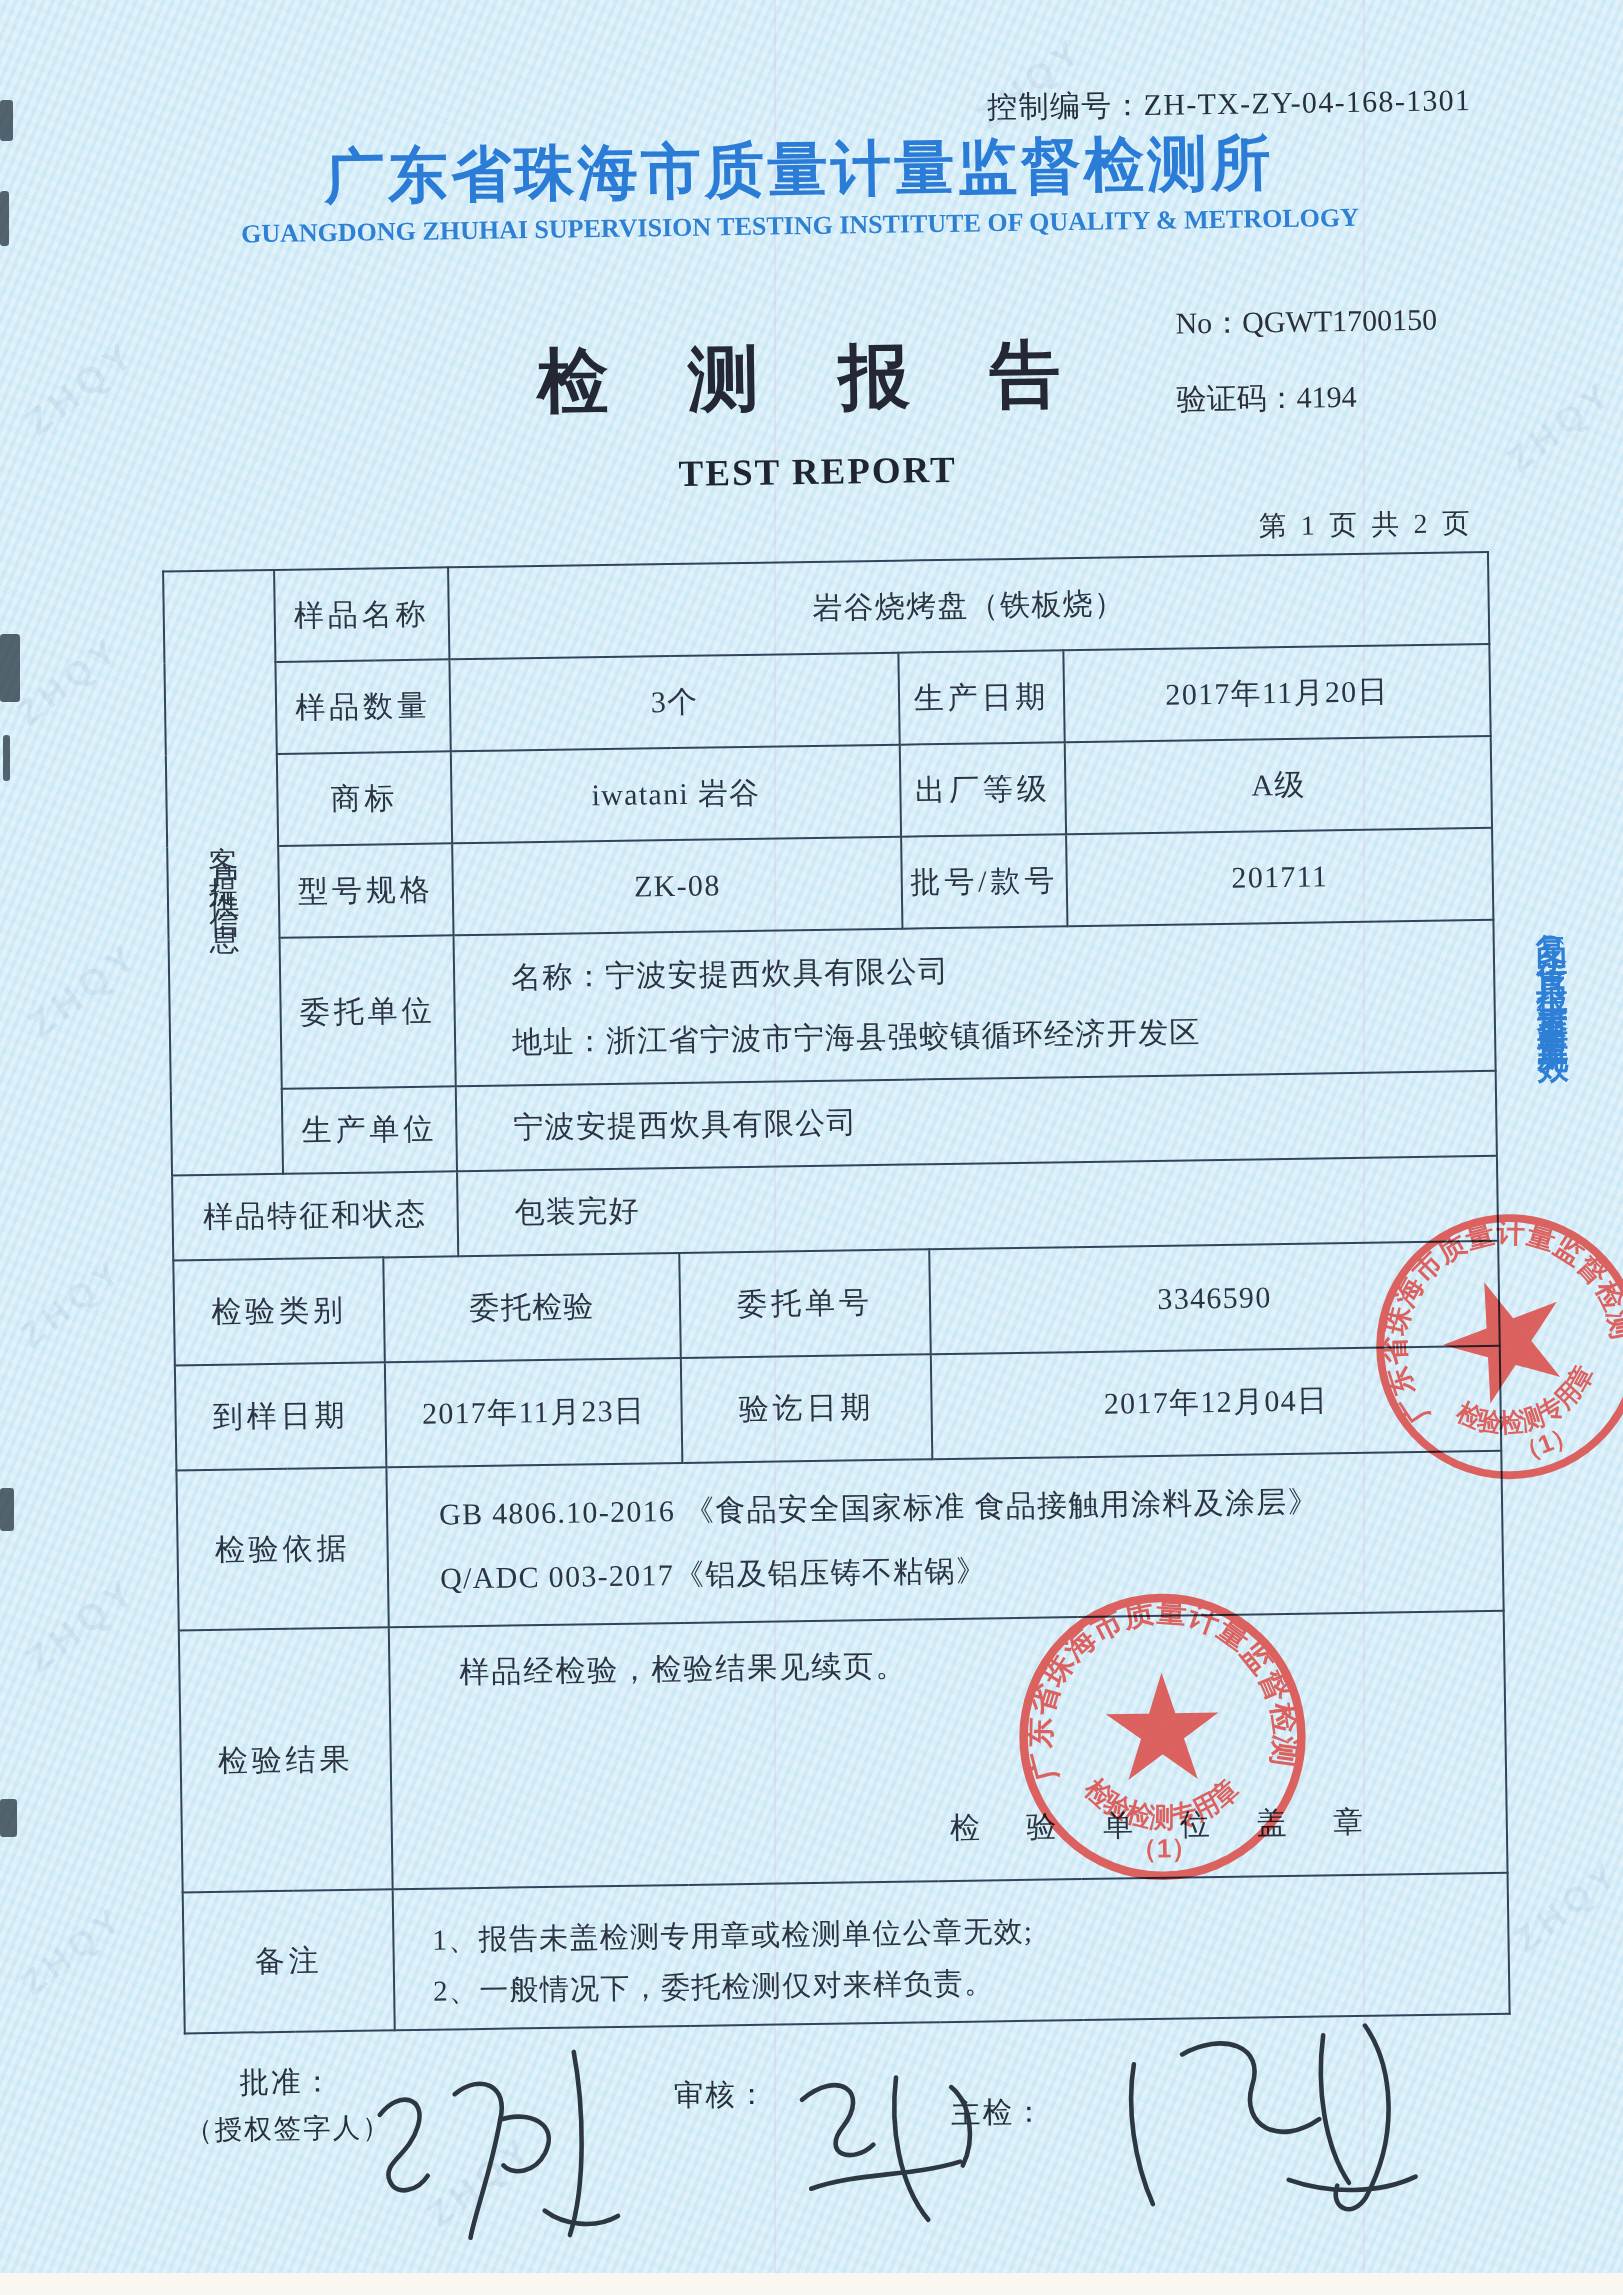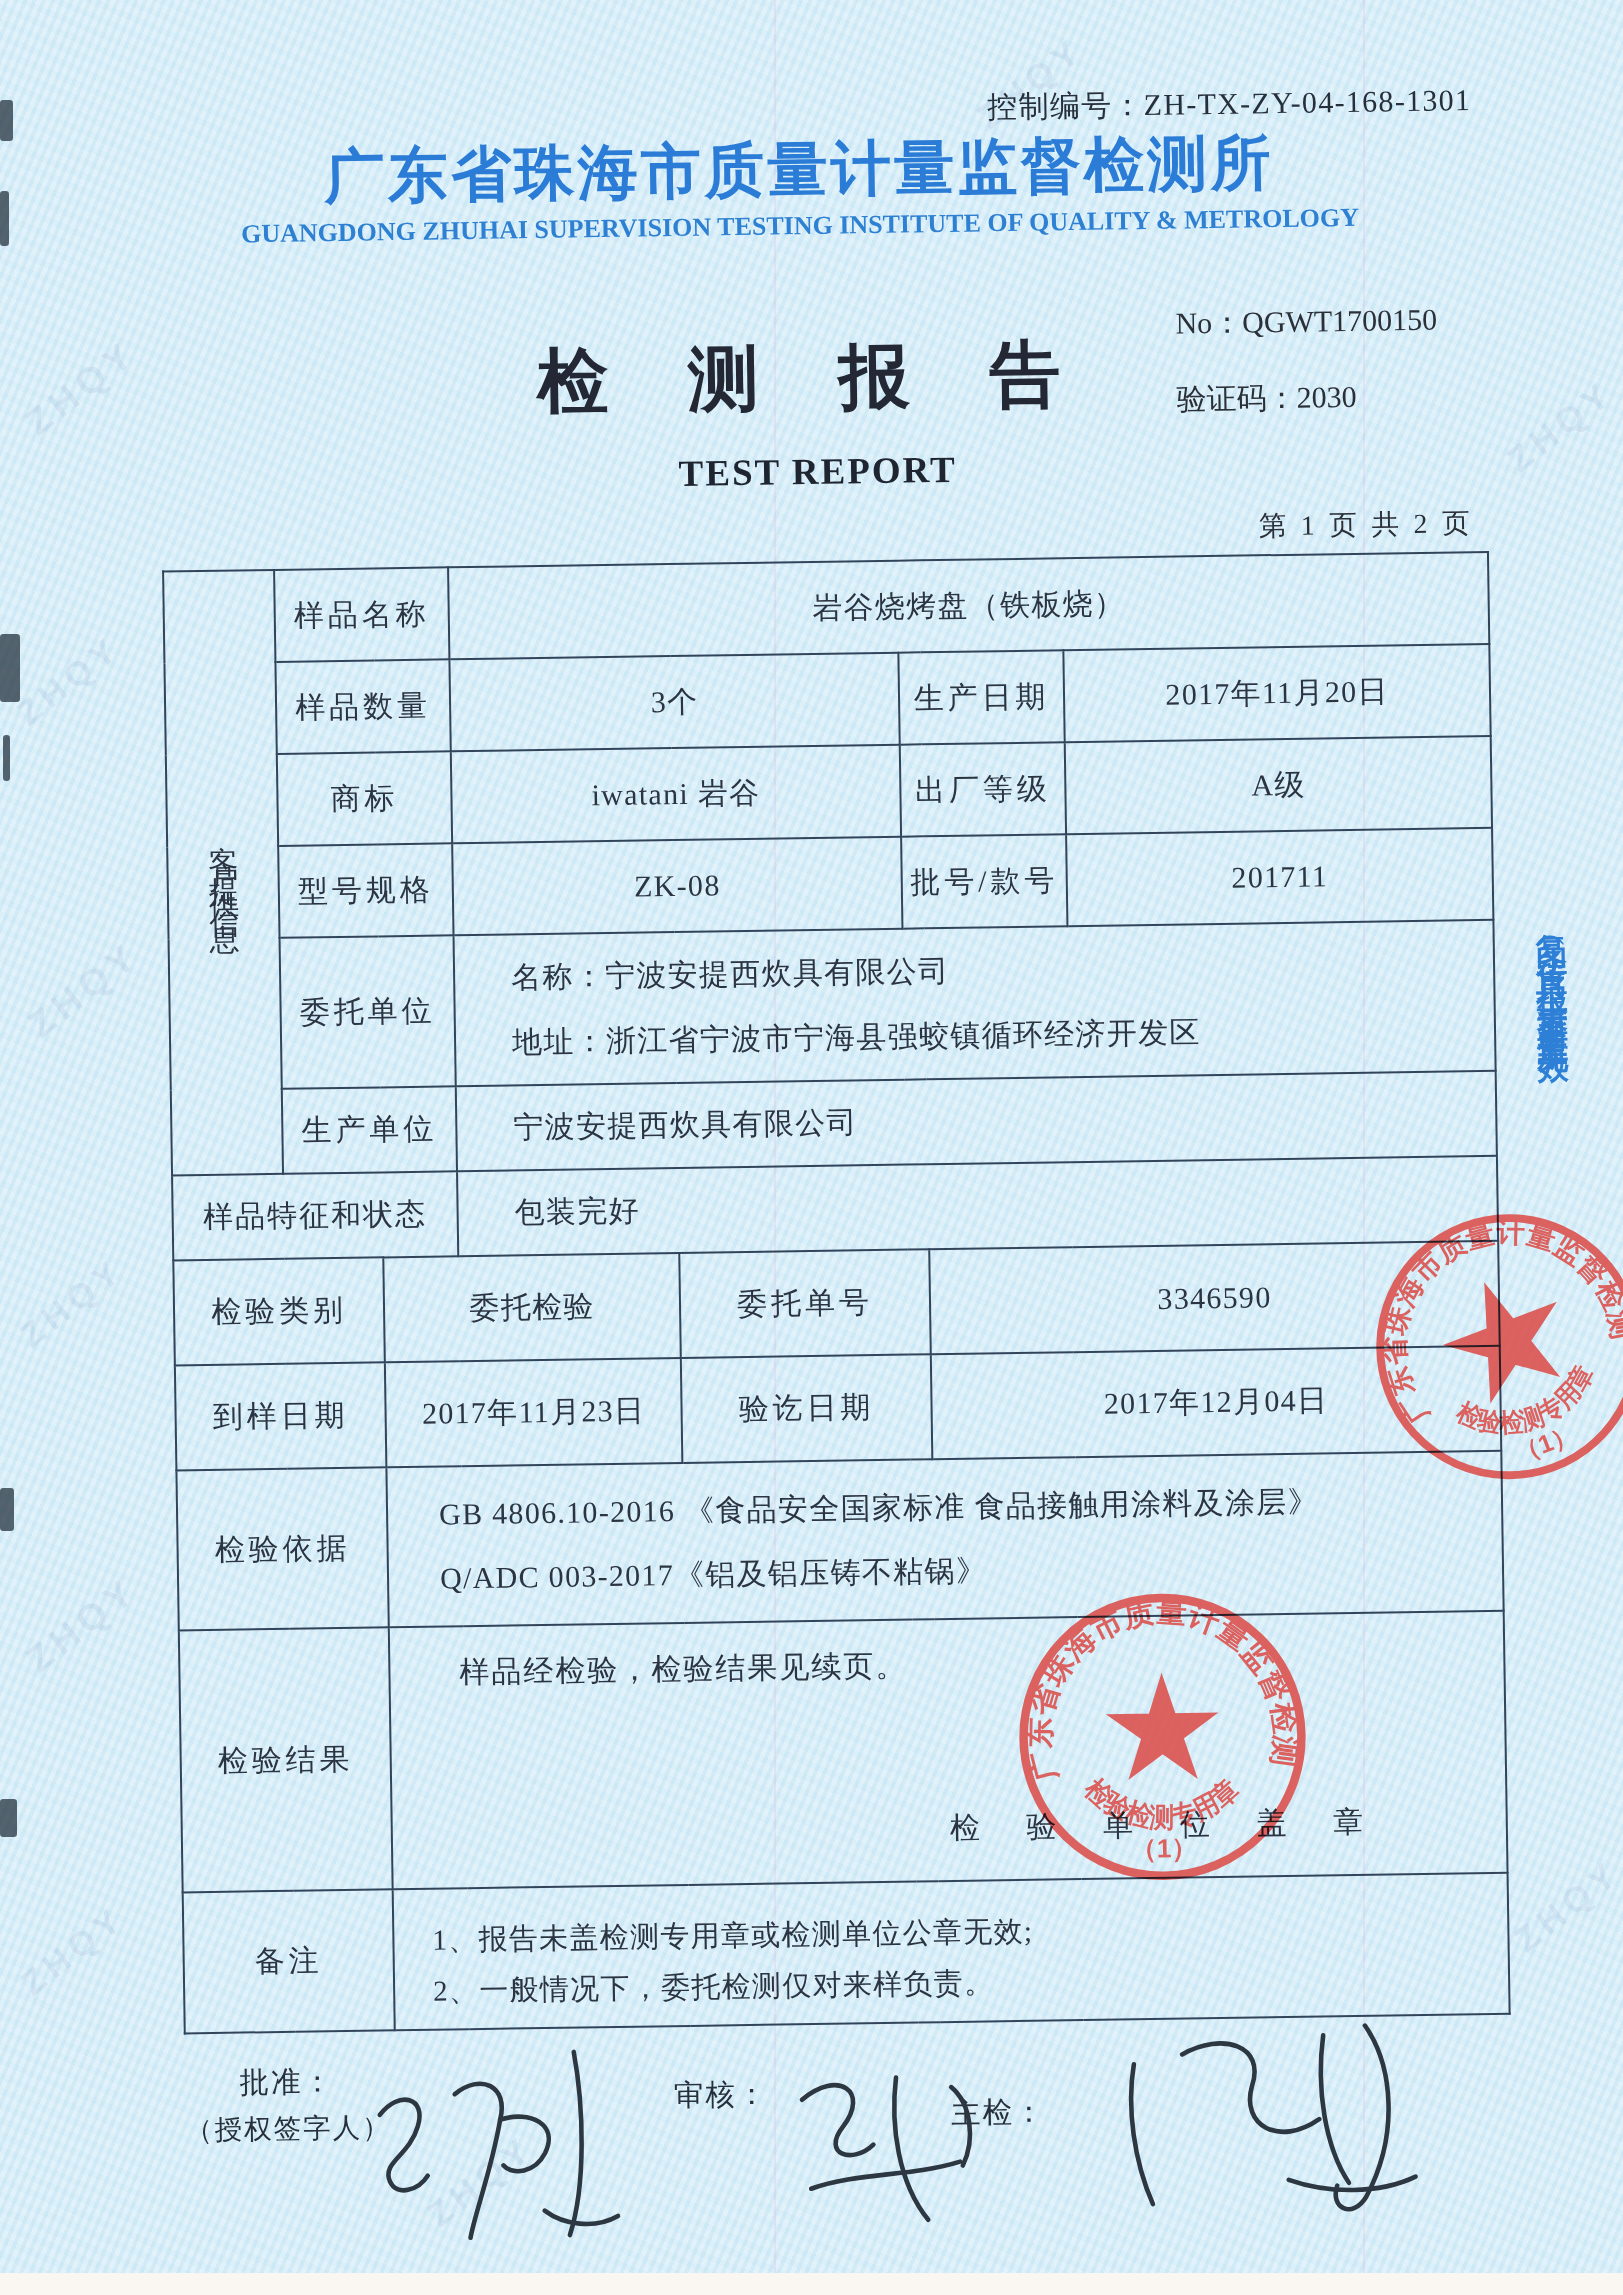--- a/index.html
+++ b/index.html
@@ -91,21 +91,21 @@
     <div class="control">
       <span>控制编号：</span><span>ZH-TX-ZY-04-168-1301</span>
     </div>
     <div class="inst-cn">广东省珠海市质量计量监督检测所</div>
     <div class="inst-en">GUANGDONG ZHUHAI SUPERVISION TESTING INSTITUTE OF QUALITY &amp; METROLOGY</div>
     <div class="rpt-cn">检 测 报 告</div>
     <div class="no-line">
       <span>No：</span><span>QGWT1700150</span>
     </div>
     <div class="code-line">
-      <span>验证码：</span><span>2030</span>
+      <span>验证码：</span><span>4194</span>
     </div>
     <div class="rpt-en">TEST REPORT</div>
     <div class="pageind">第 1 页 共 2 页</div>
 
     <table class="rpt">
       <colgroup>
         <col style="width:111px">
           <col style="width:99px">
           <col style="width:75px">
           <col style="width:221px">

